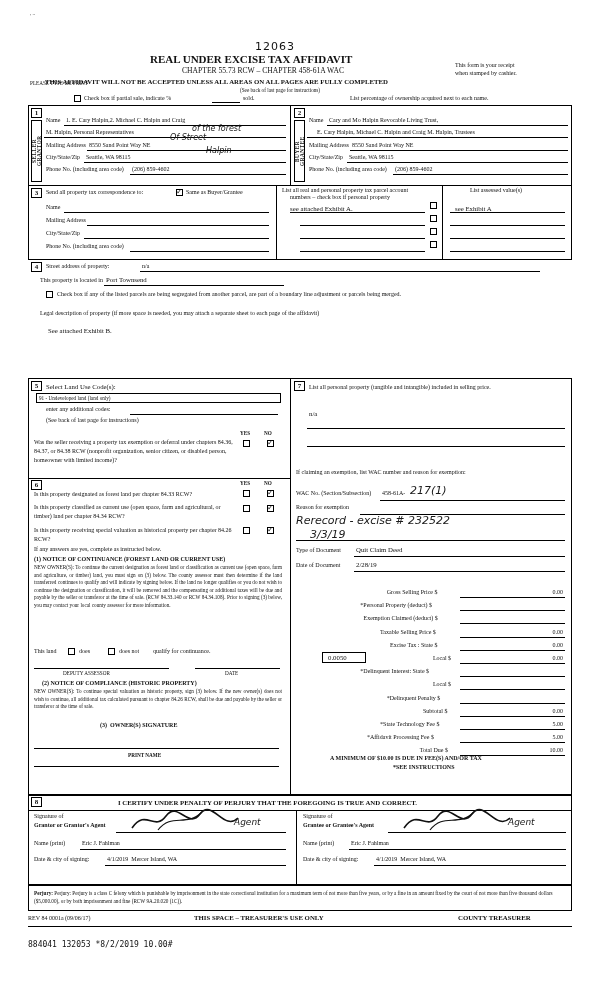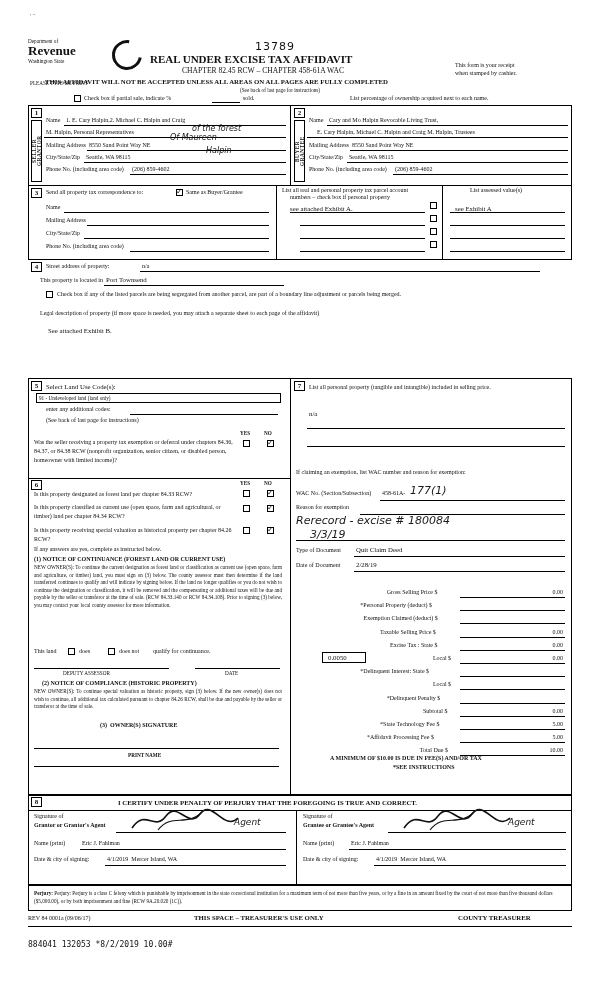--- a/index.html
+++ b/index.html
@@ -36,31 +36,25 @@
   
   .stampnum{position:absolute;font-family:"DejaVu Sans", sans-serif;font-size:11px;letter-spacing:1px;}
 </style>
 </head>
 <body>
 
 <div class="page">
 
   <div class="t tiny abs" style="left:30px;top:10px;color:#555;">, ..</div>
 
-  <div class="logoblk" style="left:28px;top:38px;width:120px;height:28px;">
-    <div class="t tiny" style="left:0px;top:0px;">Department of</div>
-    <div class="t" style="left:0px;top:5px;font-size:13px;font-weight:bold;font-family:'Liberation Serif',serif;">Revenue</div>
-    <div class="t tiny" style="left:0px;top:20px;">Washington State</div>
-    <div class="abs" style="left:84px;top:2px;width:24px;height:24px;border:3px solid #111;border-radius:50%;border-right-color:#fff;transform:rotate(-35deg);"></div>
-  </div>
-
-  <div class="stampnum" style="left:255px;top:40px;">13789</div>
+
+  <div class="stampnum" style="left:255px;top:40px;">12063</div>
 
   <div class="t b" style="left:150px;top:53px;font-size:11px;">REAL UNDER EXCISE TAX AFFIDAVIT</div>
-  <div class="t md" style="left:182px;top:66px;">CHAPTER 82.45 RCW – CHAPTER 458-61A WAC</div>
+  <div class="t md" style="left:182px;top:66px;">CHAPTER 55.73 RCW – CHAPTER 458-61A WAC</div>
   <div class="t b sm" style="left:45px;top:78px;">THIS AFFIDAVIT WILL NOT BE ACCEPTED UNLESS ALL AREAS ON ALL PAGES ARE FULLY COMPLETED</div>
   <div class="t tiny" style="left:240px;top:87px;">(See back of last page for instructions)</div>
   <div class="t tiny" style="left:30px;top:80px;">PLEASE TYPE OR PRINT</div>
   <div class="t xs" style="left:455px;top:62px;">This form is your receipt</div>
   <div class="t xs" style="left:455px;top:70px;">when stamped by cashier.</div>
 
   <div class="cb" style="left:74px;top:95px;"></div>
   <div class="t xs" style="left:84px;top:95px;">Check box if partial sale, indicate %</div>
   <div class="hair" style="left:212px;top:102px;width:28px;height:1px;"></div>
   <div class="t xs" style="left:243px;top:95px;">sold.</div>
@@ -77,21 +71,21 @@
   <div class="num" style="left:31px;top:108px;">1</div>
   <div class="bx" style="left:31px;top:120px;width:11px;height:62px;"></div>
   <div class="vert" style="left:32px;top:122px;width:9px;height:58px;font-size:5.2px;line-height:5px;">SELLER<br>GRANTOR</div>
 
   <div class="t xs" style="left:46px;top:117px;">Name</div>
   <div class="t xs" style="left:66px;top:117px;">1. E. Cary Halpin,2. Michael C. Halpin and Craig</div>
   <div class="hair" style="left:64px;top:125px;width:222px;height:1px;"></div>
   <div class="t xs" style="left:46px;top:129px;">M. Halpin, Personal Representatives</div>
   <div class="hair" style="left:44px;top:137px;width:242px;height:1px;"></div>
   <div class="t hand" style="left:192px;top:124px;font-size:8px;">of the forest</div>
-  <div class="t hand" style="left:170px;top:133px;font-size:8px;">Of Maureen</div>
+  <div class="t hand" style="left:170px;top:133px;font-size:8px;">Of Street</div>
   <div class="t hand" style="left:206px;top:146px;font-size:8px;">Halpin</div>
 
   <div class="t xs" style="left:46px;top:142px;">Mailing Address</div>
   <div class="t xs" style="left:89px;top:142px;">8550 Sand Point Way NE</div>
   <div class="hair" style="left:87px;top:150px;width:199px;height:1px;"></div>
 
   <div class="t xs" style="left:46px;top:154px;">City/State/Zip</div>
   <div class="t xs" style="left:86px;top:154px;">Seattle, WA 98115</div>
   <div class="hair" style="left:84px;top:162px;width:202px;height:1px;"></div>
 
@@ -239,26 +233,26 @@
   <div class="num" style="left:294px;top:381px;">7</div>
   <div class="t xs" style="left:309px;top:383px;width:250px;white-space:normal;line-height:9px;">List all  personal property (tangible and intangible) included in selling price.</div>
   <div class="t sm" style="left:309px;top:410px;">n/a</div>
   <div class="hair" style="left:307px;top:428px;width:258px;height:1px;"></div>
   <div class="hair" style="left:307px;top:446px;width:258px;height:1px;"></div>
 
   <div class="t xs" style="left:296px;top:469px;">If claiming an exemption, list WAC number and reason for exemption:</div>
 
   <div class="t xs" style="left:296px;top:490px;">WAC No. (Section/Subsection)</div>
   <div class="t xs" style="left:382px;top:490px;">458-61A-</div>
-  <div class="t hand" style="left:410px;top:484px;font-size:11px;">177(1)</div>
+  <div class="t hand" style="left:410px;top:484px;font-size:11px;">217(1)</div>
   <div class="hair" style="left:380px;top:500px;width:185px;height:1px;"></div>
 
   <div class="t xs" style="left:296px;top:504px;">Reason for exemption</div>
   <div class="hair" style="left:360px;top:514px;width:205px;height:1px;"></div>
-  <div class="t hand" style="left:296px;top:514px;font-size:11px;">Rerecord - excise # 180084</div>
+  <div class="t hand" style="left:296px;top:514px;font-size:11px;">Rerecord - excise # 232522</div>
   <div class="t hand" style="left:310px;top:528px;font-size:11px;">3/3/19</div>
   <div class="hair" style="left:296px;top:540px;width:269px;height:1px;"></div>
 
   <div class="t xs" style="left:296px;top:547px;">Type of Document</div>
   <div class="t sm" style="left:356px;top:546px;">Quit Claim Deed</div>
   <div class="hair" style="left:354px;top:556px;width:211px;height:1px;"></div>
 
   <div class="t xs" style="left:296px;top:562px;">Date of Document</div>
   <div class="t sm" style="left:356px;top:561px;">2/28/19</div>
   <div class="hair" style="left:354px;top:571px;width:211px;height:1px;"></div>

